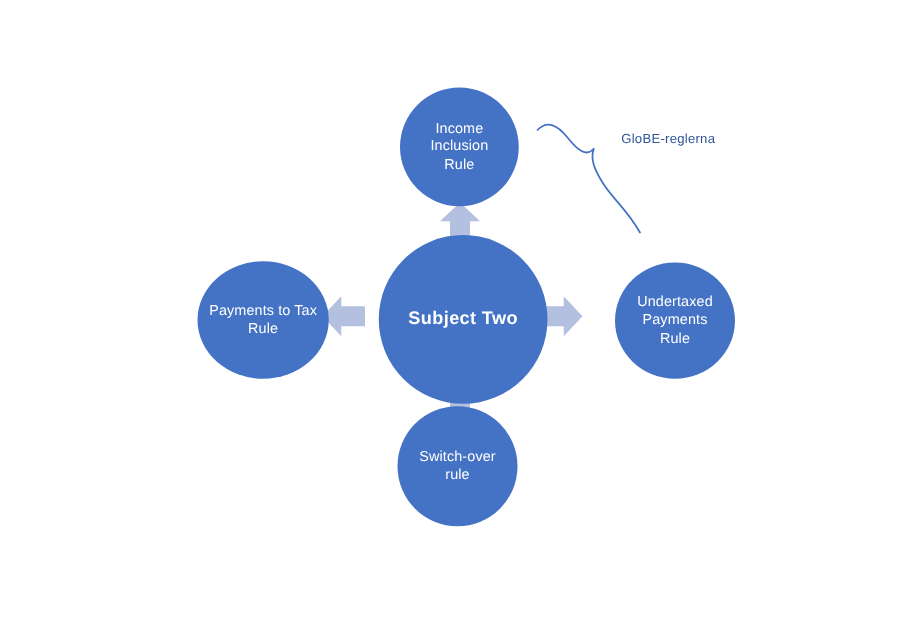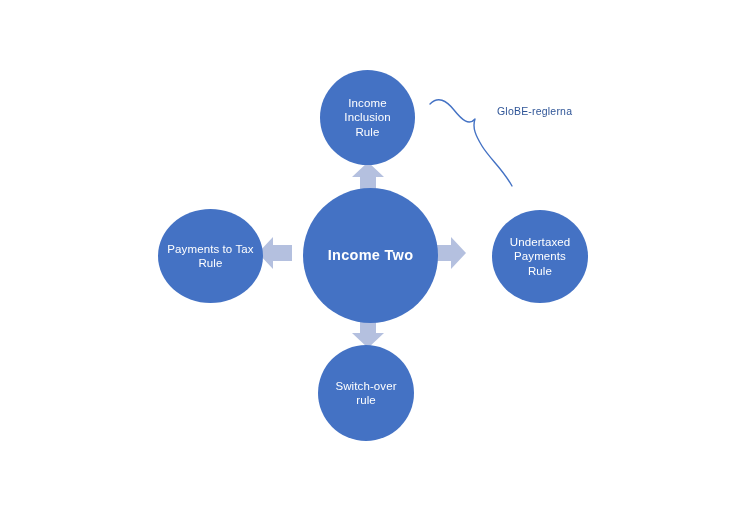--- a/index.html
+++ b/index.html
@@ -55,21 +55,21 @@
     height: 95px;
   }
   #node-right {
     left: 492px;
     top: 210px;
     width: 96px;
     height: 93px;
   }
   #node-bottom {
     left: 318px;
-    top: 345px;
+    top: 325px;
     width: 96px;
     height: 96px;
   }
   #node-left {
     left: 158px;
     top: 209px;
     width: 105px;
     height: 94px;
   }
   .satellite .node-label {
@@ -132,21 +132,21 @@
     </svg>
   </div>
 
   <div class="arrow" id="arrow-right">
     <svg width="34" height="32" viewBox="0 0 34 32" aria-hidden="true">
       <polygon points="34,16 19,32 19,24 0,24 0,8 19,8 19,0" fill="#B4C0DF"></polygon>
     </svg>
   </div>
 
   <div class="node" id="node-center">
-    <span class="node-label">Income Two</span>
+    <span class="node-label">Subject Two</span>
   </div>
 
   <div class="node satellite" id="node-top">
     <span class="node-label">Income
 Inclusion
 Rule</span>
   </div>
 
   <div class="node satellite" id="node-right">
     <span class="node-label">Undertaxed

